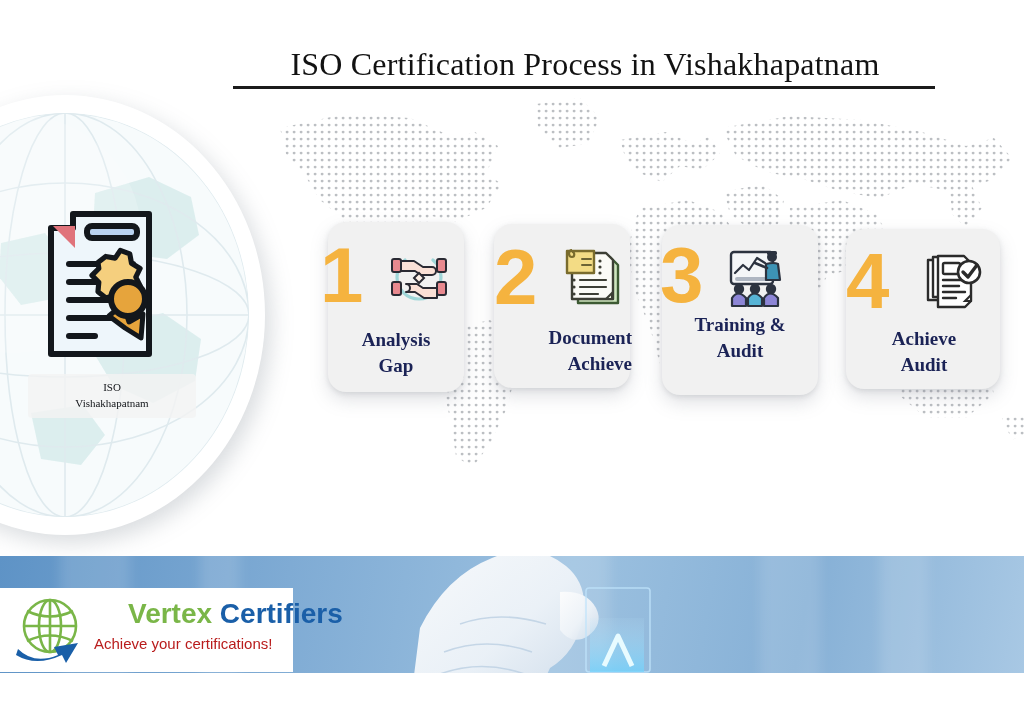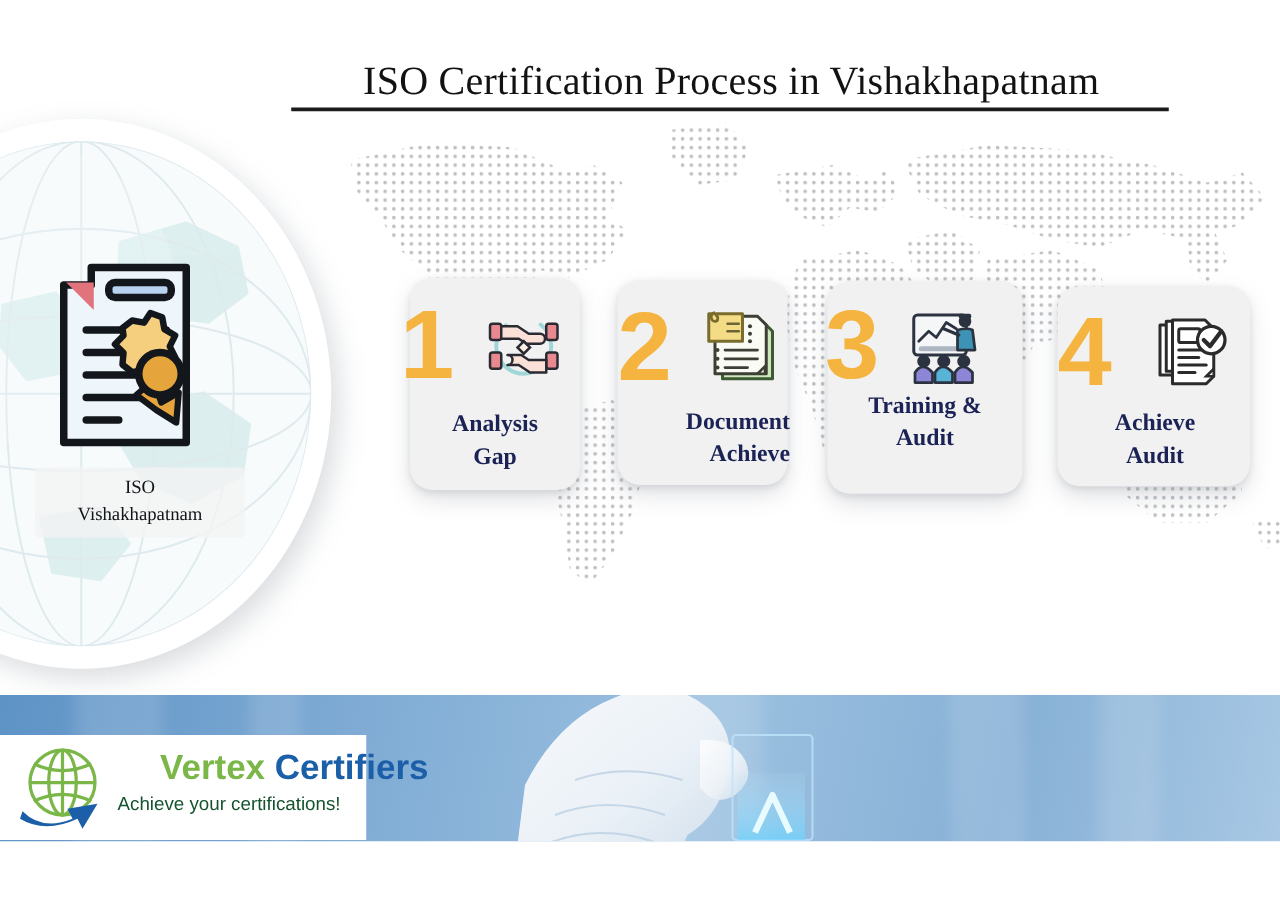--- a/index.html
+++ b/index.html
@@ -74,21 +74,21 @@
   .iso-label {
     position: absolute;
     left: 28px;
     top: 374px;
     width: 152px;
     padding: 6px 8px;
     text-align: center;
     background: rgba(243,243,243,0.82);
     border-radius: 4px;
     color: #111418;
-    font-size: 15px;
+    font-size: 11px;
     line-height: 1.45;
     font-family: "Liberation Serif", serif;
   }
 
   
   .title {
     position: absolute;
     left: 232px;
     top: 46px;
     width: 706px;
@@ -216,21 +216,21 @@
     margin-left: 36px;
   }
   .logo-vertex { color: #7ab648; }
   .logo-certifiers { color: #1a5fa8; }
   .logo-tagline {
     position: absolute;
     left: 94px;
     top: 47px;
     font-family: "Liberation Sans", sans-serif;
     font-size: 15px;
-    color: #14532d;
+    color: #b91c1c;
     white-space: nowrap;
   }
 </style>
 </head>
 <body>
 
 <div id="canvas">
 
   <div class="map-layer">
     <svg width="790" height="420" viewBox="0 0 790 420" aria-hidden="true">

